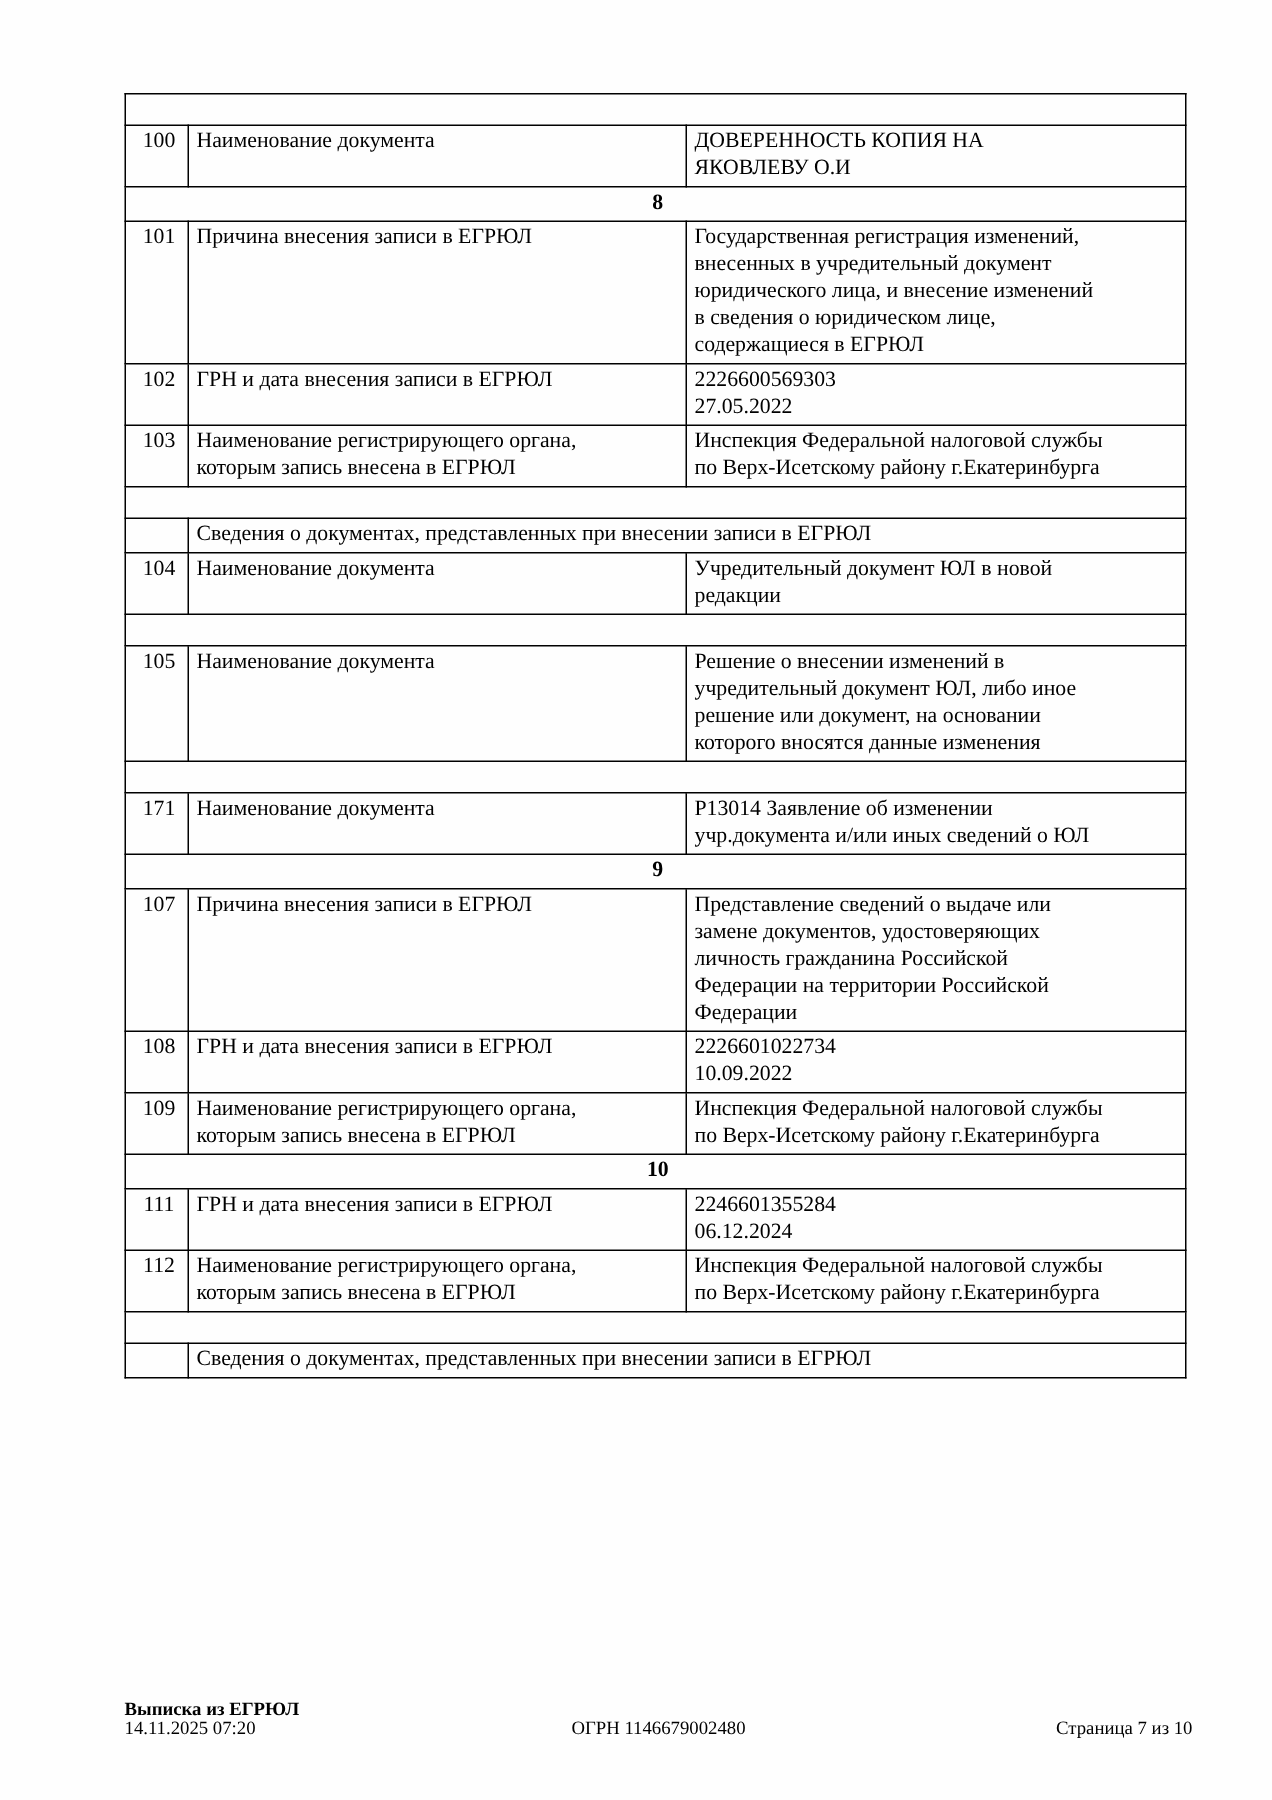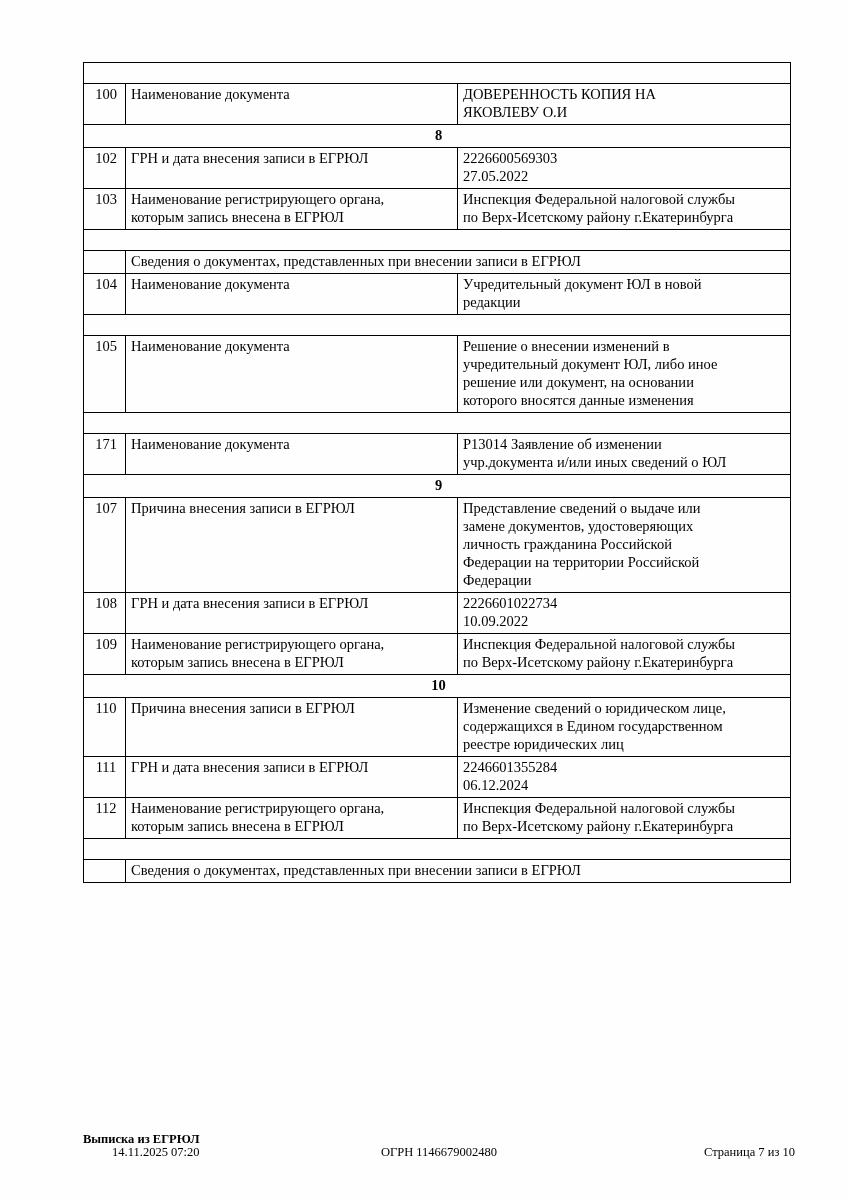--- a/index.html
+++ b/index.html
@@ -46,21 +46,21 @@
   td.spc { height: 21px; padding: 0; }
   td.sub { white-space: normal; }
   .footer {
     position: absolute;
     left: 83px; top: 1131px;
     width: 712px;
     height: 28px;
     font-size: 12.5px;
     line-height: 13px;
   }
-  .f-left  { position: absolute; left: 0; bottom: 0; text-align: right; }
+  .f-left  { position: absolute; left: 0; bottom: 0; }
   .f-title { font-weight: bold; }
   .f-center {
     position: absolute; left: 50%; bottom: 0;
     transform: translateX(-50%);
     white-space: nowrap;
     text-align: center;
   }
   .f-right { position: absolute; right: 0; bottom: 0; white-space: nowrap; }
 </style>
 </head>
@@ -81,20 +81,29 @@
         <tr>
           <td class="num">100</td>
           <td class="lbl">Наименование документа</td>
           <td class="val">ДОВЕРЕННОСТЬ КОПИЯ НА
 ЯКОВЛЕВУ О.И</td>
         </tr>
         <tr>
           <td class="sec" colspan="3">8</td>
         </tr>
         <tr>
+          <td class="num">101</td>
+          <td class="lbl">Причина внесения записи в ЕГРЮЛ</td>
+          <td class="val">Государственная регистрация изменений,
+внесенных в учредительный документ
+юридического лица, и внесение изменений
+в сведения о юридическом лице,
+содержащиеся в ЕГРЮЛ</td>
+        </tr>
+        <tr>
           <td class="num">102</td>
           <td class="lbl">ГРН и дата внесения записи в ЕГРЮЛ</td>
           <td class="val">2226600569303
 27.05.2022</td>
         </tr>
         <tr>
           <td class="num">103</td>
           <td class="lbl">Наименование регистрирующего органа,
 которым запись внесена в ЕГРЮЛ</td>
           <td class="val">Инспекция Федеральной налоговой службы
@@ -153,27 +162,20 @@
         </tr>
         <tr>
           <td class="num">109</td>
           <td class="lbl">Наименование регистрирующего органа,
 которым запись внесена в ЕГРЮЛ</td>
           <td class="val">Инспекция Федеральной налоговой службы
 по Верх-Исетскому району г.Екатеринбурга</td>
         </tr>
         <tr>
           <td class="sec" colspan="3">10</td>
-        </tr>
-        <tr>
-          <td class="num">110</td>
-          <td class="lbl">Причина внесения записи в ЕГРЮЛ</td>
-          <td class="val">Изменение сведений о юридическом лице,
-содержащихся в Едином государственном
-реестре юридических лиц</td>
         </tr>
         <tr>
           <td class="num">111</td>
           <td class="lbl">ГРН и дата внесения записи в ЕГРЮЛ</td>
           <td class="val">2246601355284
 06.12.2024</td>
         </tr>
         <tr>
           <td class="num">112</td>
           <td class="lbl">Наименование регистрирующего органа,

